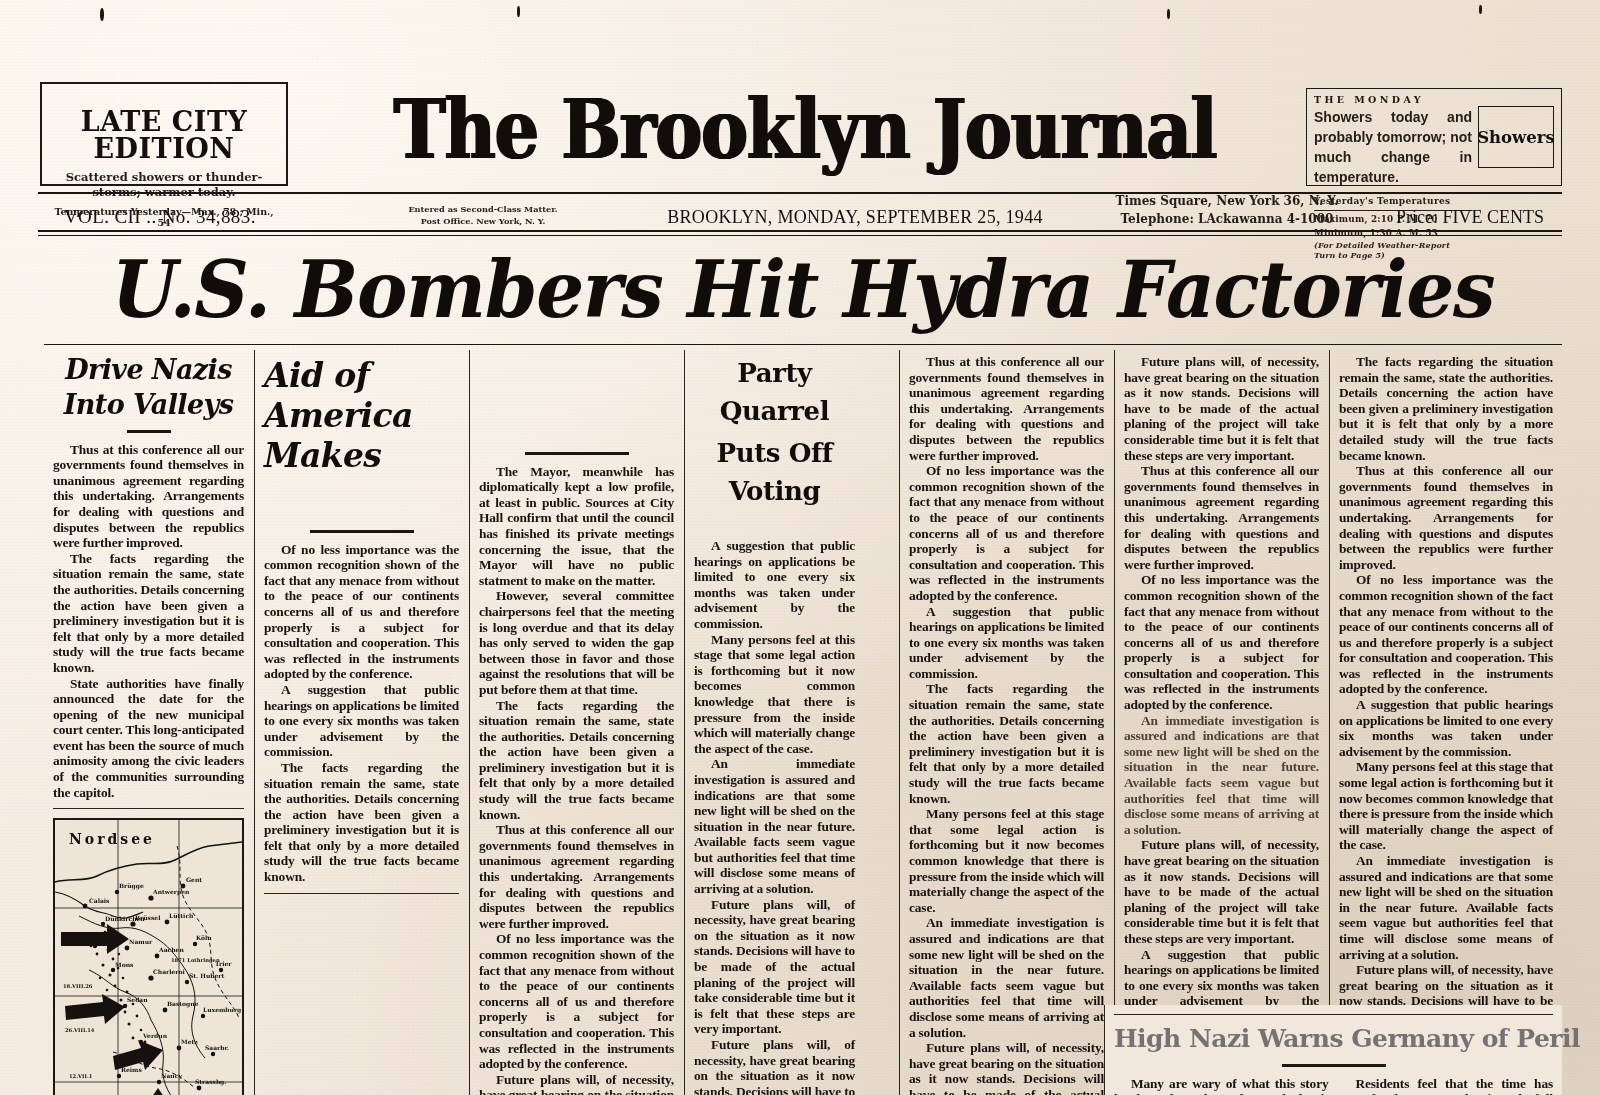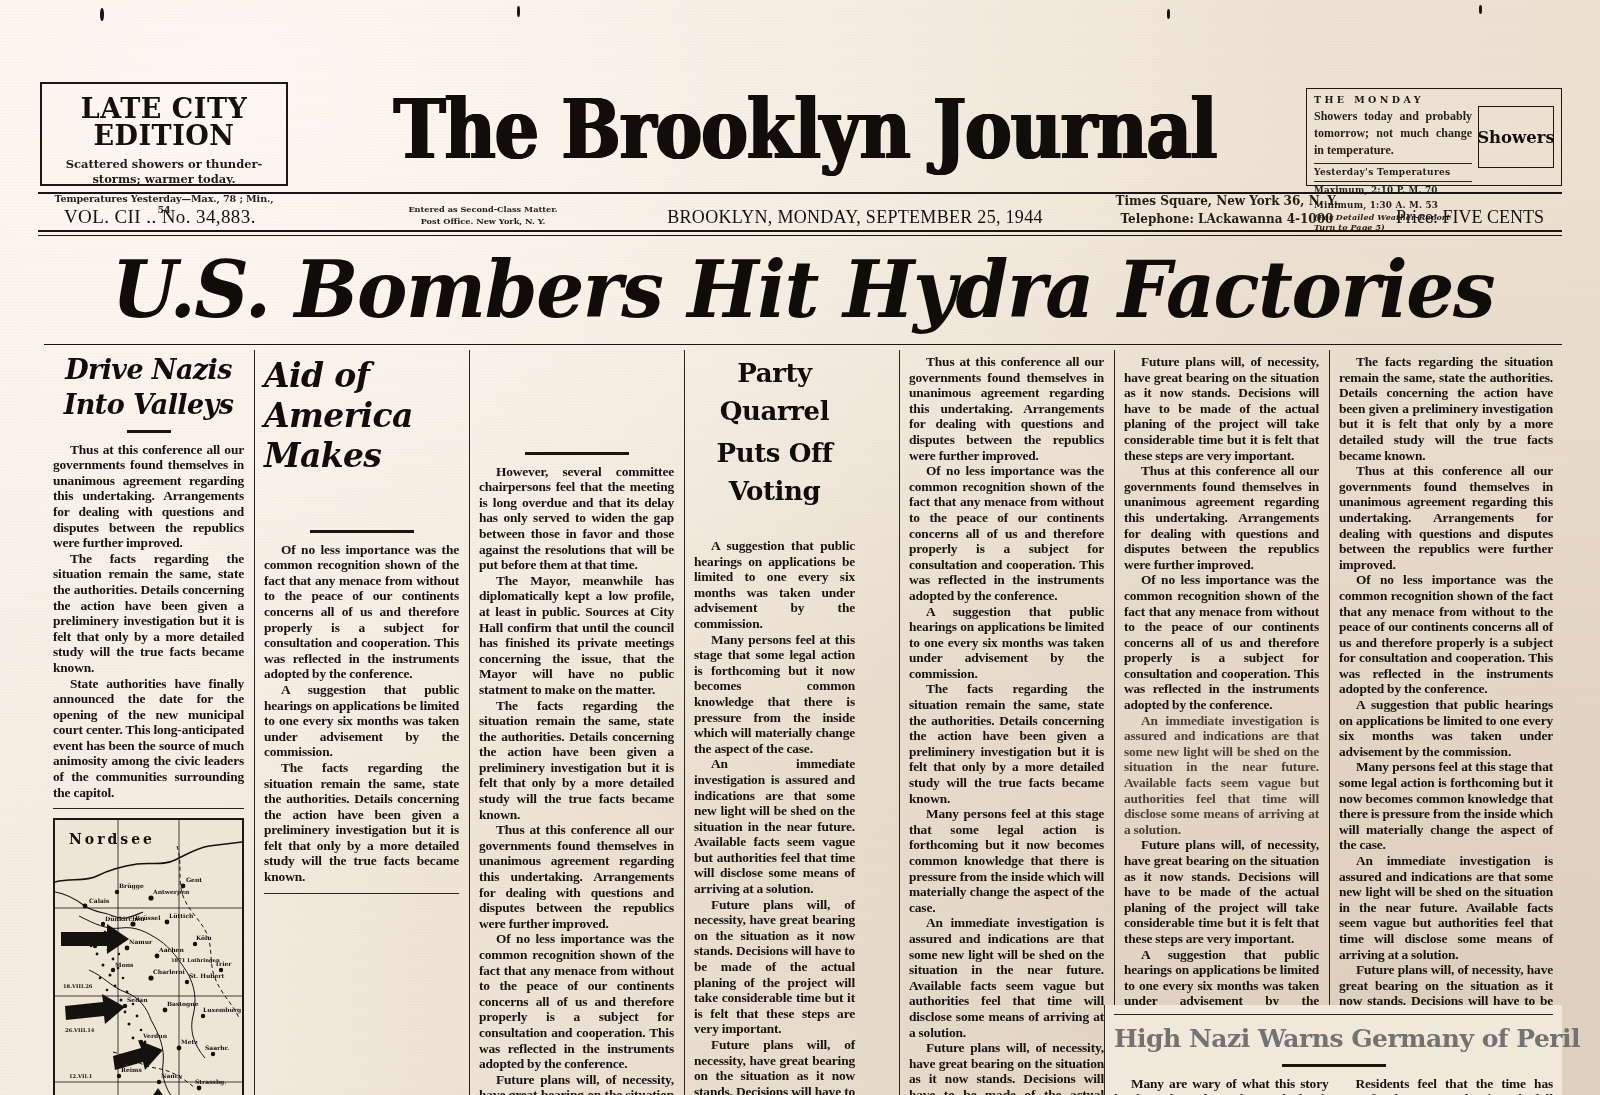--- a/index.html
+++ b/index.html
@@ -28,21 +28,21 @@
 
   
   .speck{position:absolute;background:#1a1512;border-radius:45%;}
 
   
   .masthead{position:absolute;left:0;right:0;top:10px;height:175px;}
   .edition-box{
     position:absolute;left:40px;top:72px;width:248px;height:104px;
     border:2px solid #1d1814;padding:0;box-sizing:border-box;text-align:center;
   }
-  .edition-box .inner{padding:7px 6px 0;}
+  .edition-box .inner{padding:20px 6px 0;}
   .edition-title{
     font-family:"DejaVu Serif", serif;font-weight:700;font-size:27px;
     letter-spacing:.5px;line-height:1;margin:4px 0 8px;color:#14100d;
   }
   .edition-sub{
     font-family:"DejaVu Serif", serif;font-weight:700;font-size:11.5px;
     line-height:1.32;color:#241d18;margin:0 6px;
   }
   .edition-temp{
     font-family:"DejaVu Serif", serif;font-weight:700;font-size:9.6px;
@@ -62,21 +62,21 @@
     position:absolute;right:38px;top:78px;width:256px;height:98px;
     border:1.6px solid #1d1814;box-sizing:border-box;padding:5px 7px;
     display:flex;gap:6px;
   }
   .weather-left{flex:1;min-width:0;}
   .weather-title{
     font-family:"DejaVu Serif", serif;font-weight:700;font-size:9.5px;
     letter-spacing:3.4px;color:#1d1712;margin-bottom:3px;
   }
   .weather-fc{
-    font-family:Liberation Serif, serif;font-weight:700;font-size:12px;
+    font-family:Liberation Sans, sans-serif;font-weight:700;font-size:14px;
     line-height:1.42;color:#241d18;text-align:justify;
   }
   .weather-rule{border-top:1.2px solid #2a231d;margin:4px 0 3px;}
   .weather-yest{
     font-family:"DejaVu Serif", serif;font-weight:700;font-size:9px;
     letter-spacing:.3px;color:#241d18;padding-bottom:4px;
     border-bottom:1.1px solid #2a231d;
   }
   .weather-line{
     font-family:"DejaVu Serif", serif;font-weight:700;font-size:8.8px;
@@ -391,22 +391,22 @@
       <div class="hr-thin"></div>
       <div class="col-body">
         <p style="visibility:hidden;height:0;overflow:hidden;">The Mayor, meanwhile has diplomatically kept a low profile, at least in public. Sources at City Hall confirm that until the council has finished its private meetings concerning the issue, that the Mayor will have no public statment to make on the matter.</p>
       </div>
     </div>
 
     <div class="col" style="left:425px;width:214px;">
       <div style="height:92px;"></div>
       <div class="dash-rule wide" style="margin-top:10px;"></div>
       <div class="col-body">
+        <p>The Mayor, meanwhile has diplomatically kept a low profile, at least in public. Sources at City Hall confirm that until the council has finished its private meetings concerning the issue, that the Mayor will have no public statment to make on the matter.</p>
         <p>However, several committee chairpersons feel that the meeting is long overdue and that its delay has only served to widen the gap between those in favor and those against the resolutions that will be put before them at that time.</p>
-        <p>The Mayor, meanwhile has diplomatically kept a low profile, at least in public. Sources at City Hall confirm that until the council has finished its private meetings concerning the issue, that the Mayor will have no public statment to make on the matter.</p>
         <p>The facts regarding the situation remain the same, state the authorities. Details concerning the action have been given a preliminery investigation but it is felt that only by a more detailed study will the true facts became known.</p>
         <p>Thus at this conference all our governments found themselves in unanimous agreement regarding this undertaking. Arrangements for dealing with questions and disputes between the republics were further improved.</p>
         <p>Of no less importance was the common recognition shown of the fact that any menace from without to the peace of our continents concerns all of us and therefore properly is a subject for consultation and cooperation. This was reflected in the instruments adopted by the conference.</p>
         <p>Future plans will, of necessity, have great bearing on the situation as it now stands. Decisions will have to be made of the actual planing of the project will take considerable time but it is felt that these steps are very important.</p>
       </div>
     </div>
 
     <div class="col" style="left:640px;width:180px;">
       <div class="hl-upright">Party Quarrel</div>
       <div class="hl-upright">Puts Off Voting</div>

